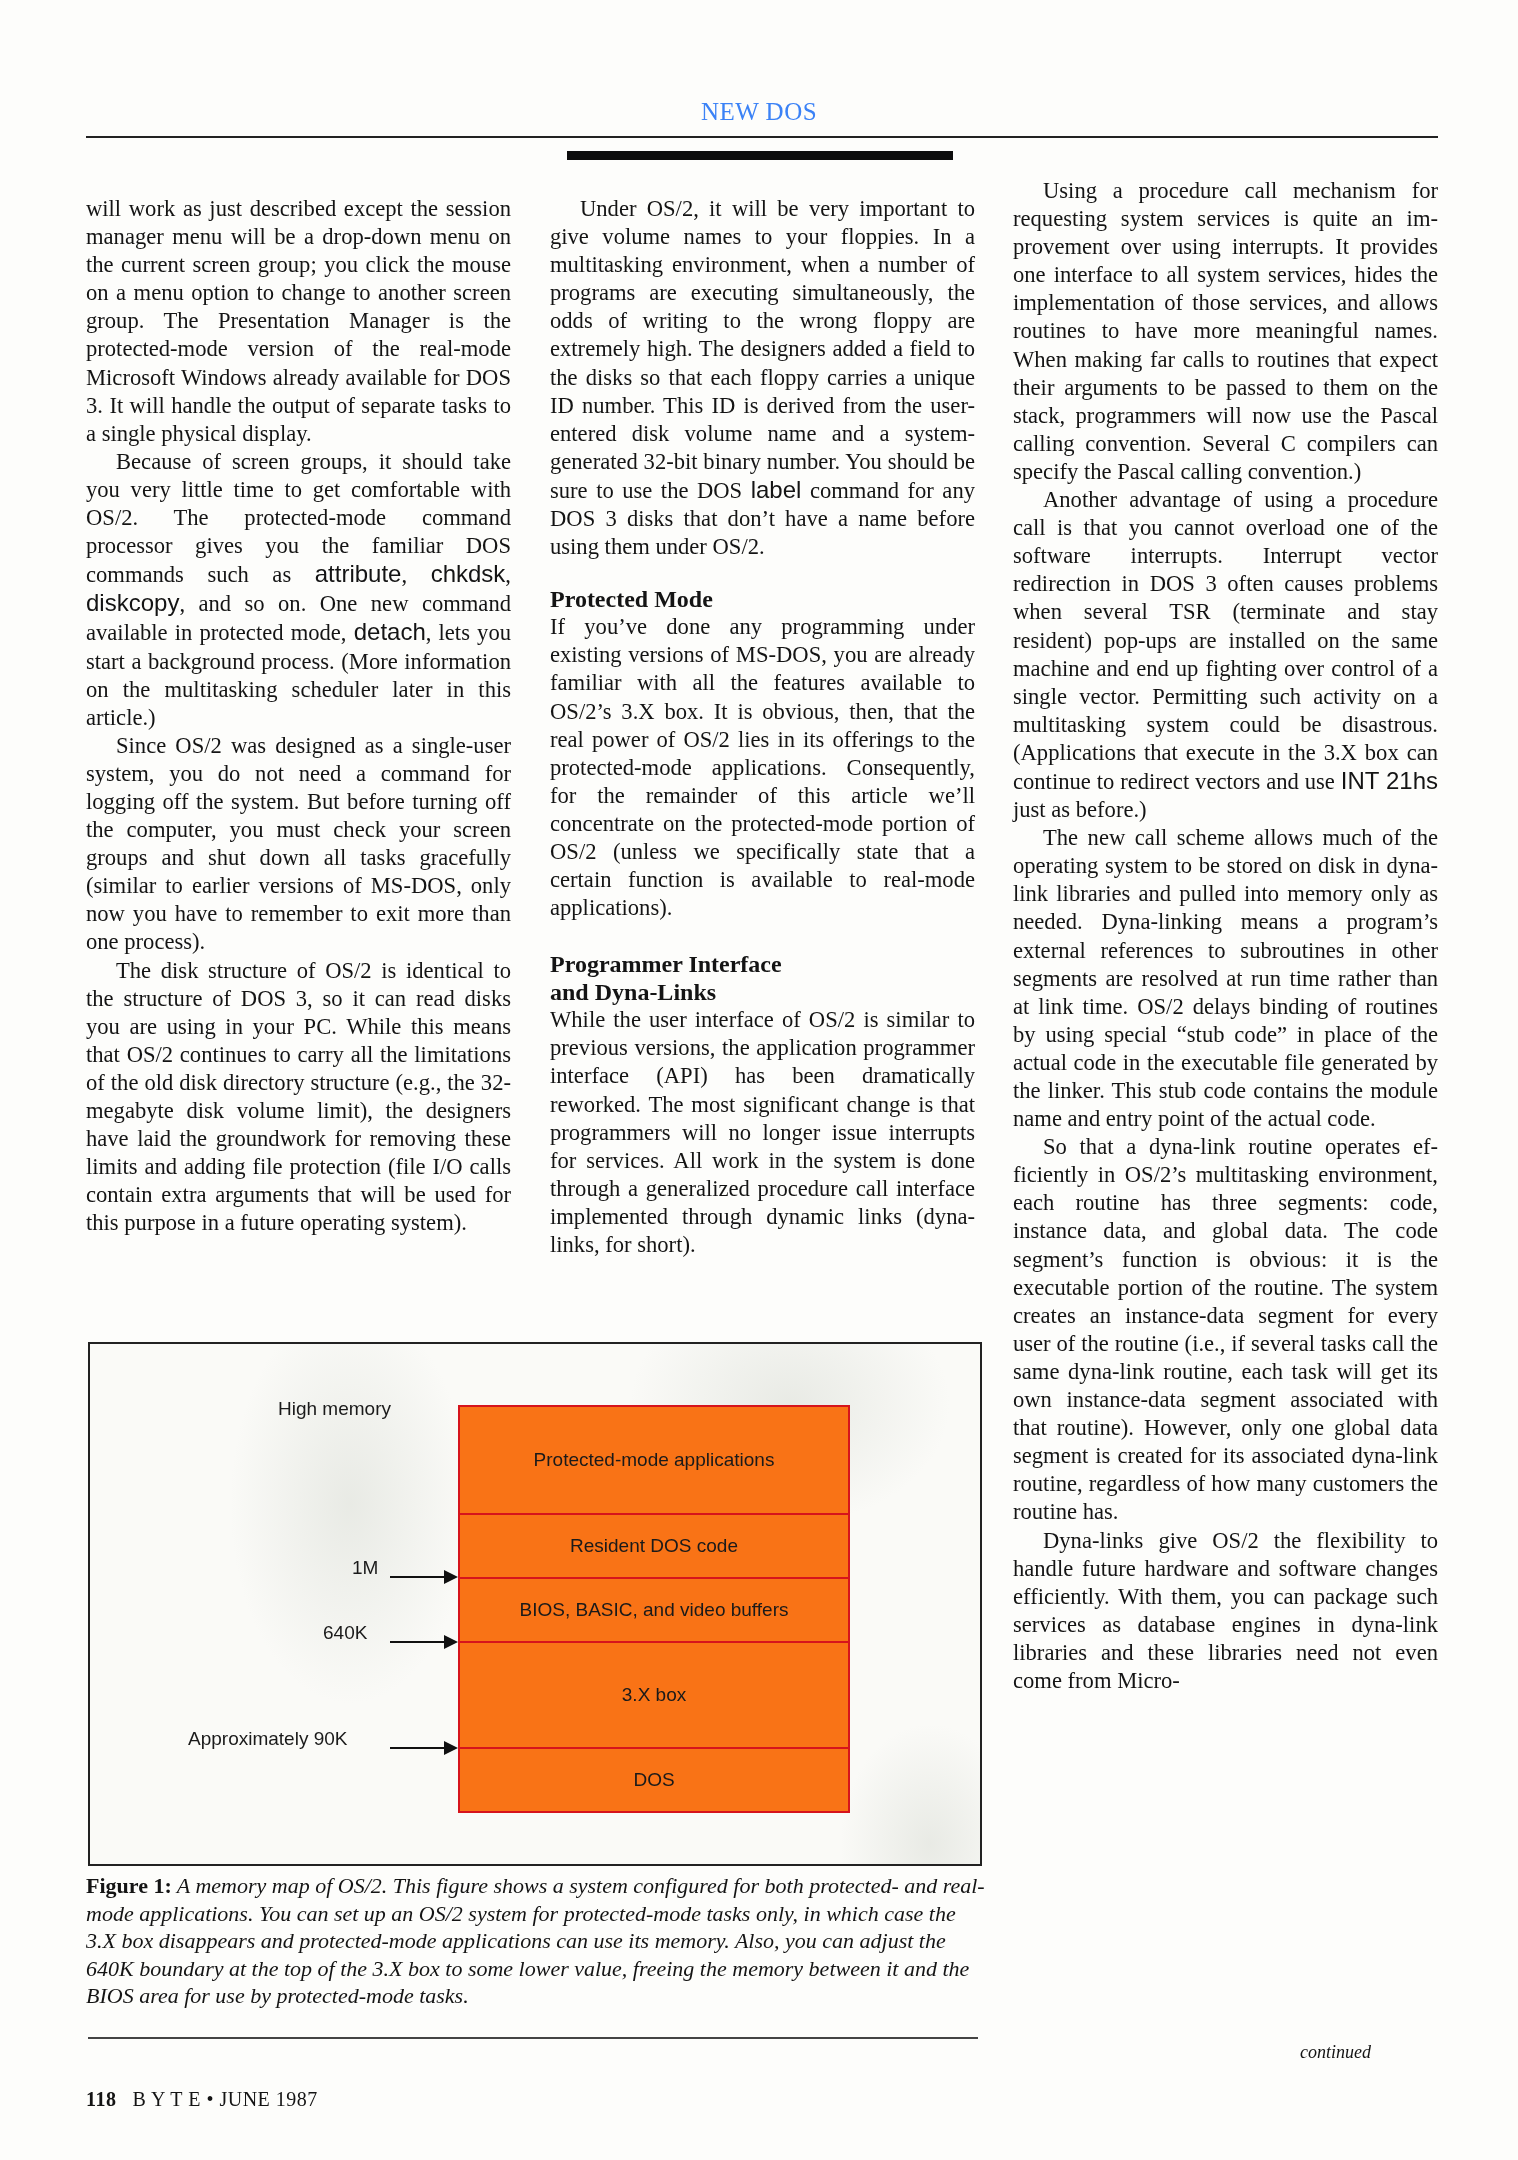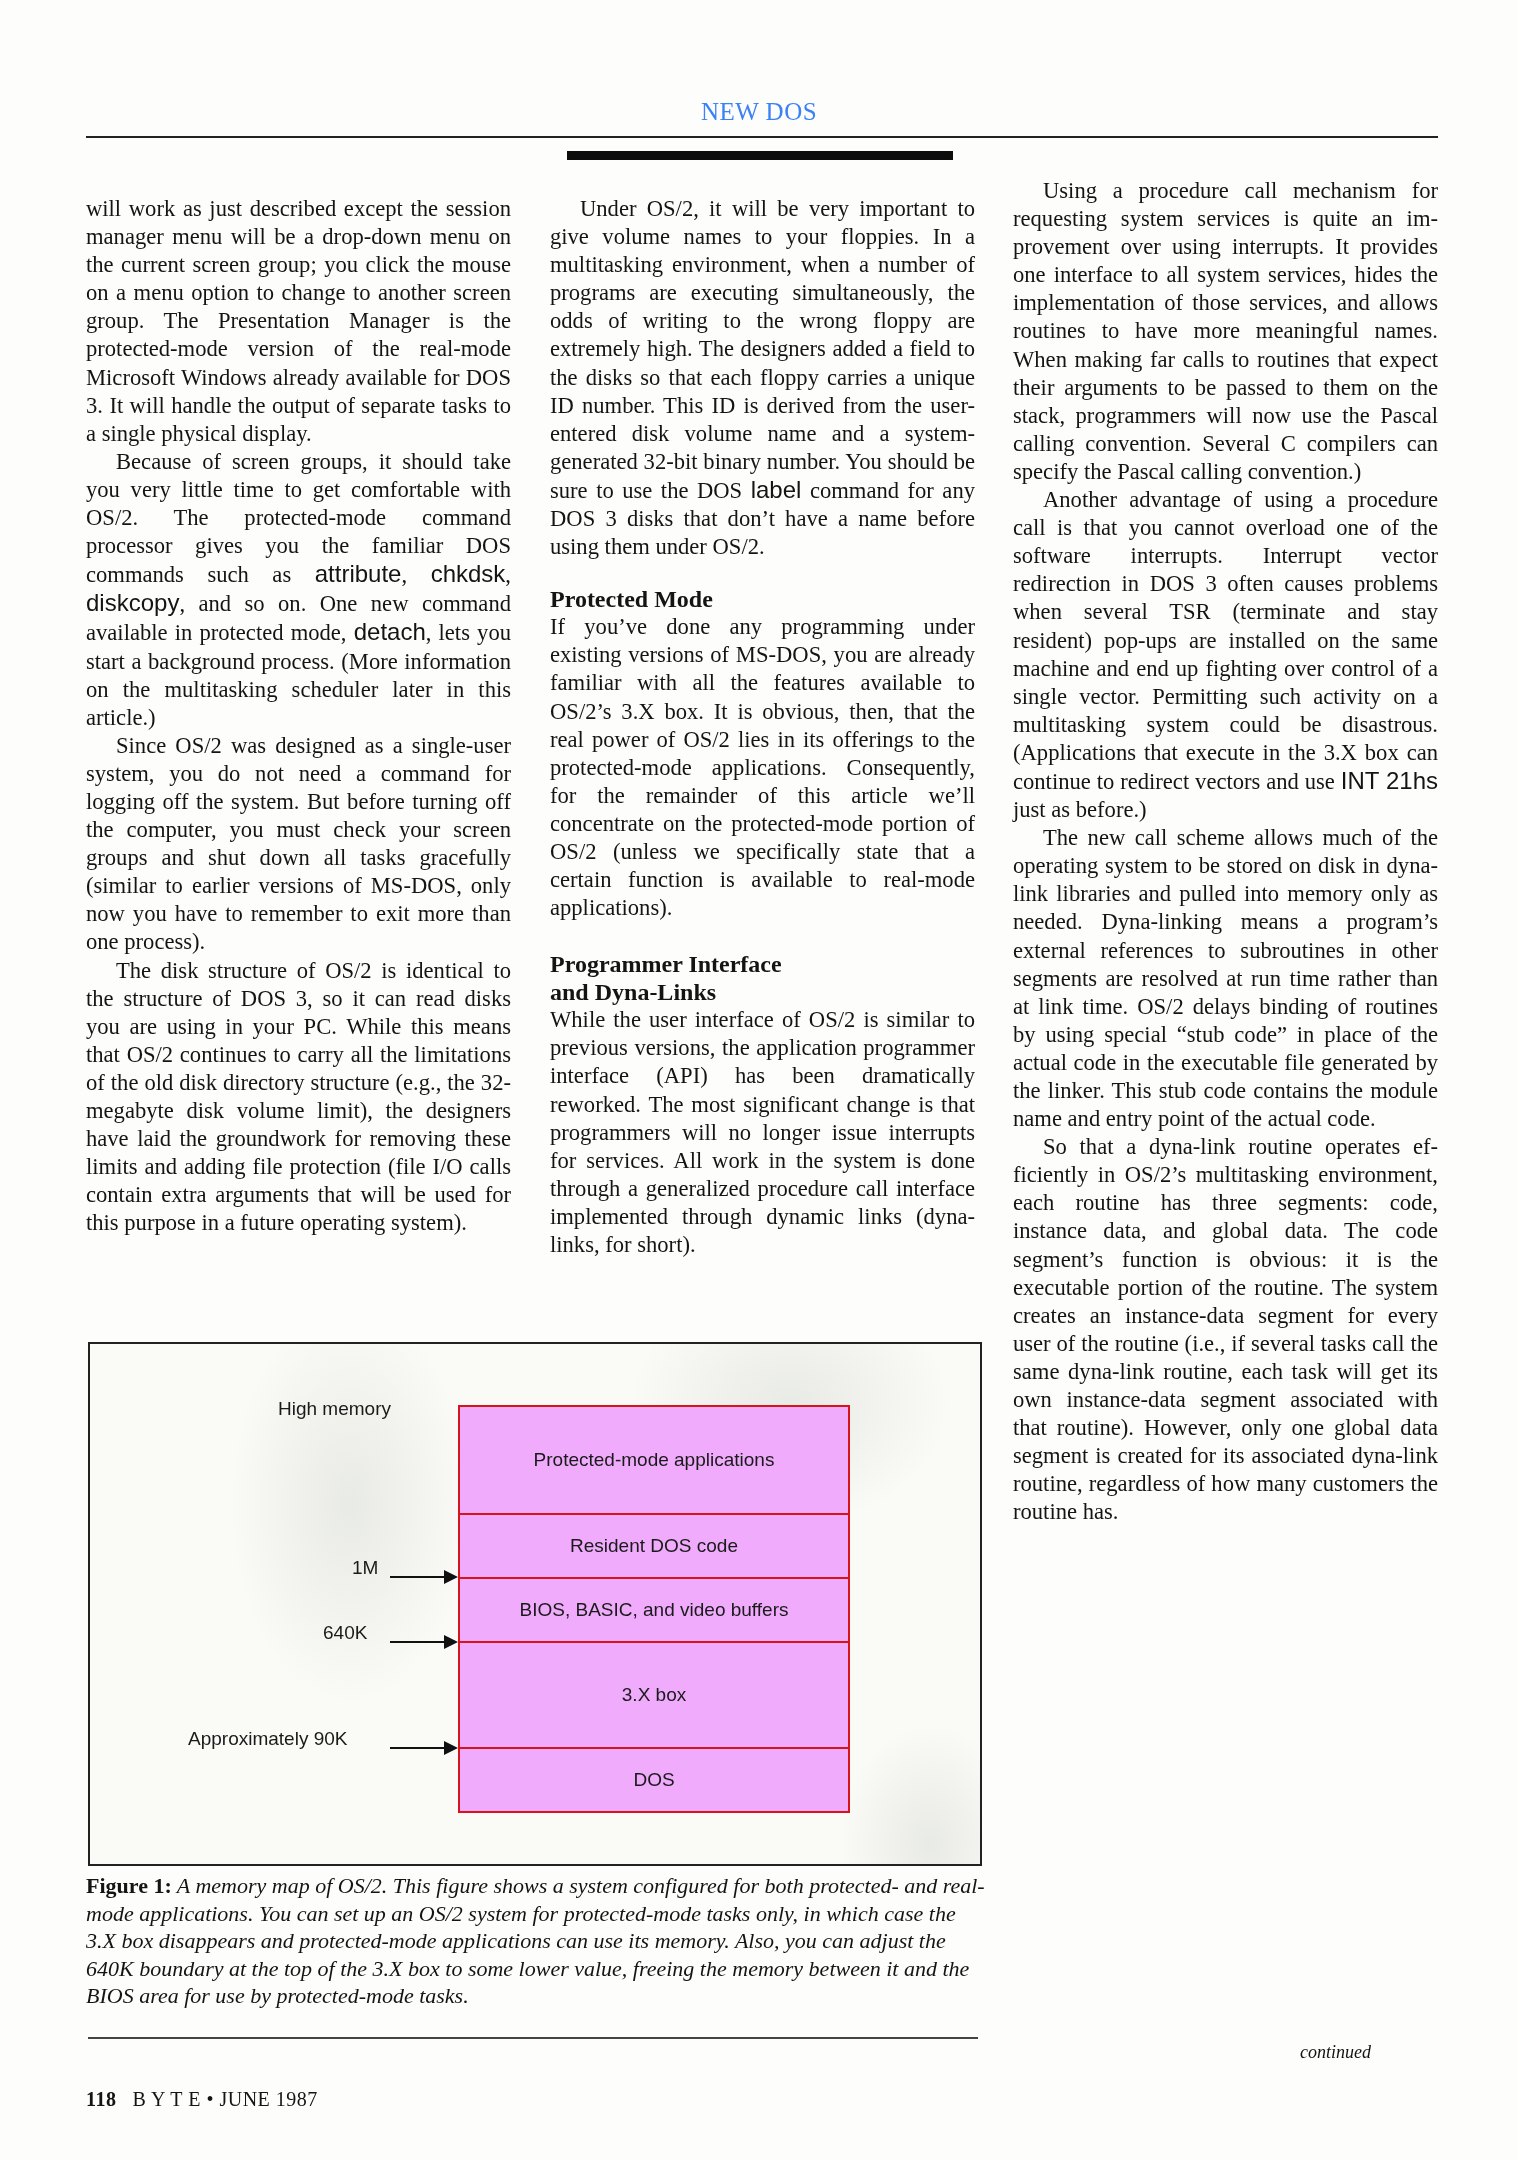--- a/index.html
+++ b/index.html
@@ -46,21 +46,21 @@
         radial-gradient(ellipse 160px 120px at 700px 60px, rgba(200,205,195,0.35), transparent),
         radial-gradient(ellipse 90px 120px at 840px 500px, rgba(200,205,195,0.35), transparent),
         #fafaf7;
     }
     .mem-label {
       position: absolute; font-family: "Liberation Sans", "DejaVu Sans", sans-serif;
       font-size: 19px; color: #1a1a1a; white-space: nowrap;
     }
     .mem-stack {
       position: absolute; left: 458px; top: 1405px; width: 388px;
-      border: 2px solid #d6141c; background: #f0abfc;
+      border: 2px solid #d6141c; background: #f97316;
     }
     .mem-seg {
       border-top: 2px solid #d6141c; display: flex; align-items: center; justify-content: center;
       font-family: "Liberation Sans", "DejaVu Sans", sans-serif; font-size: 19px; color: #1a1a1a;
       box-sizing: border-box;
     }
     .mem-seg:first-child { border-top: none; }
     .arrow {
       position: absolute; height: 2px; background: #111;
     }
@@ -106,20 +106,21 @@
   <p>If you’ve done any programming under existing versions of MS-DOS, you are al­ready familiar with all the features avail­able to OS/2’s 3.X box. It is obvious, then, that the real power of OS/2 lies in its offerings to the protected-mode applica­tions. Consequently, for the remainder of this article we’ll concentrate on the pro­tected-mode portion of OS/2 (unless we specifically state that a certain function is available to real-mode applications).</p>
   <p class="section-head h2"><span>Programmer Interface</span><br><span>and Dyna-Links</span></p>
   <p>While the user interface of OS/2 is simi­lar to previous versions, the application programmer interface (API) has been dramatically reworked. The most signifi­cant change is that programmers will no longer issue interrupts for services. All work in the system is done through a gen­eralized procedure call interface imple­mented through dynamic links (dyna-links, for short).</p>
 </div>
 
 <div class="col col-3">
   <p class="indent">Using a procedure call mechanism for requesting system services is quite an im­provement over using interrupts. It pro­vides one interface to all system services, hides the implementation of those ser­vices, and allows routines to have more meaningful names. When making far calls to routines that expect their argu­ments to be passed to them on the stack, programmers will now use the Pascal calling convention. Several C compilers can specify the Pascal calling convention.)</p>
   <p class="indent"><span>Another advantage of using a proce­dure call is that you cannot overload one of the software interrupts. Interrupt vec­tor redirection in DOS 3 often causes problems when several TSR (terminate and stay resident) pop-ups are installed on the same machine and end up fighting over control of a single vector. Permitting such activity on a multitasking system could be disastrous. (Applications that execute in the 3.X box can continue to re­direct vectors and use </span><span class="mono">INT 21hs</span><span> just as before.)</span></p>
   <p class="indent">The new call scheme allows much of the operating system to be stored on disk in dyna-link libraries and pulled into memory only as needed. Dyna-linking means a program’s external references to subroutines in other segments are re­solved at run time rather than at link time. OS/2 delays binding of routines by using special “stub code” in place of the actual code in the executable file gener­ated by the linker. This stub code con­tains the module name and entry point of the actual code.</p>
   <p class="indent">So that a dyna-link routine operates ef­ficiently in OS/2’s multitasking environ­ment, each routine has three segments: code, instance data, and global data. The code segment’s function is obvious: it is the executable portion of the routine. The system creates an instance-data segment for every user of the routine (i.e., if sev­eral tasks call the same dyna-link routine, each task will get its own instance-data segment associated with that routine). However, only one global data segment is created for its associated dyna-link rou­tine, regardless of how many customers the routine has.</p>
+  <p class="indent">Dyna-links give OS/2 the flexibility to handle future hardware and software changes efficiently. With them, you can package such services as database en­gines in dyna-link libraries and these li­braries need not even come from Micro-</p>
 </div>
 <div class="continued">continued</div>
 
 <div class="figure-box"></div>
 <div class="mem-label" style="left:278px; top:1398px;">High memory</div>
 
 <div class="mem-stack">
   <div class="mem-seg" style="height:106px;">Protected-mode applications</div>
   <div class="mem-seg" style="height:64px;">Resident DOS code</div>
   <div class="mem-seg" style="height:64px;">BIOS, BASIC, and video buffers</div>

